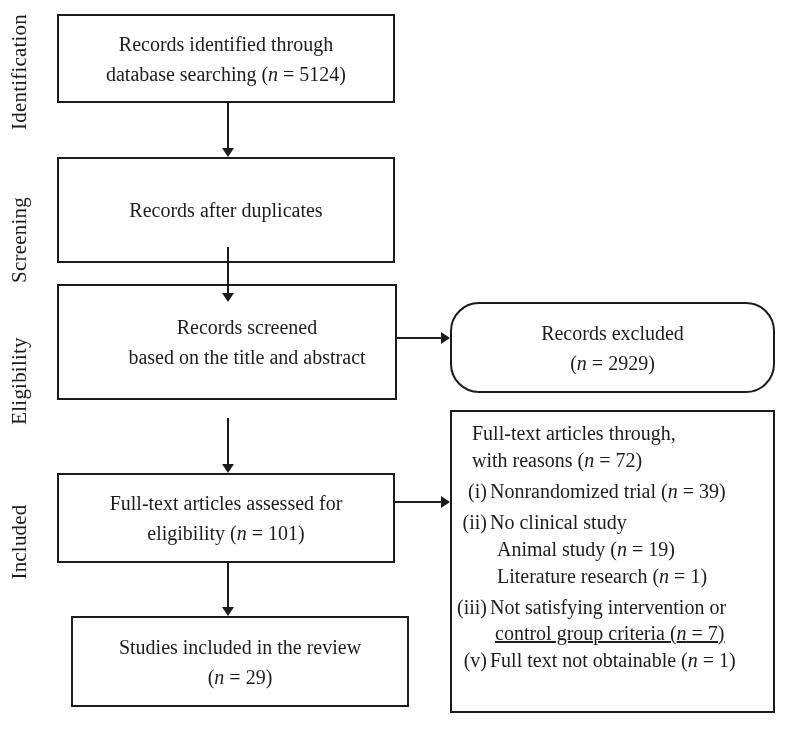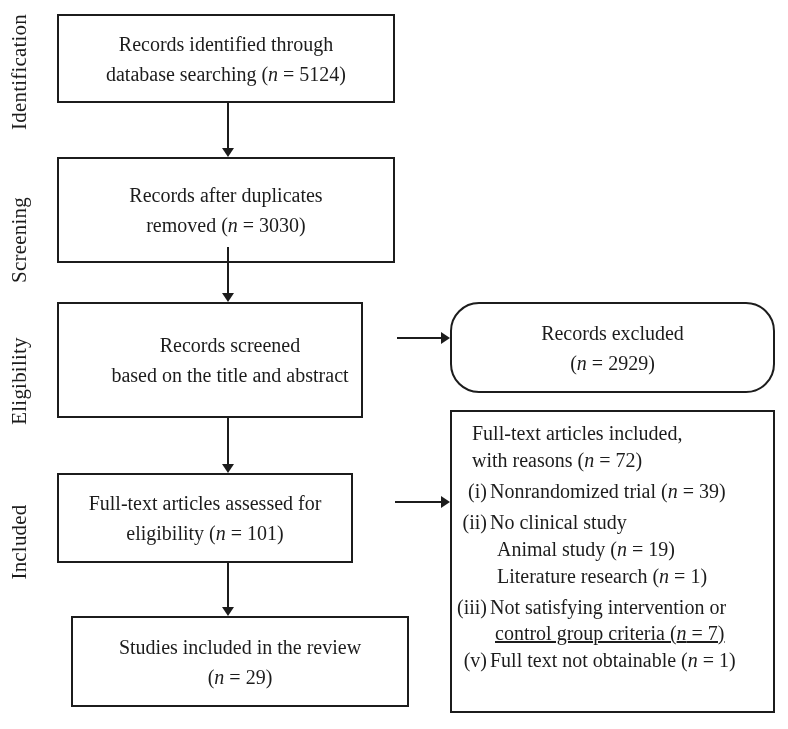--- a/index.html
+++ b/index.html
@@ -64,47 +64,46 @@
   <div class="stage" style="left:19px; top:381px;">Eligibility</div>
   <div class="stage" style="left:19px; top:542px;">Included</div>
 
   <div class="box" style="left:57px; top:14px; width:338px; height:89px;">
     <div class="bl">Records identified through</div>
     <div class="bl">database searching (<i>n</i> = 5124)</div>
   </div>
 
   <div class="box" style="left:57px; top:157px; width:338px; height:106px;">
     <div class="bl">Records after duplicates</div>
-    <div class="bl">removed (<i>n</i> = 3030)</div>
   </div>
 
-  <div class="box" style="left:57px; top:302px; width:306px; height:116px;padding-left:40px;">
+  <div class="box" style="left:57px; top:284px; width:340px; height:116px;padding-left:40px;">
     <div class="bl">Records screened</div>
     <div class="bl">based on the title and abstract</div>
   </div>
 
-  <div class="box" style="left:57px; top:473px; width:296px; height:90px;">
+  <div class="box" style="left:57px; top:473px; width:338px; height:90px;">
     <div class="bl">Full-text articles assessed for</div>
     <div class="bl">eligibility (<i>n</i> = 101)</div>
   </div>
 
   <div class="box" style="left:57px; top:616px; width:338px; height:91px;margin-left:14px;">
     <div class="bl">Studies included in the review</div>
     <div class="bl">(<i>n</i> = 29)</div>
   </div>
 
   <div class="box" style="left:450px; top:302px; width:325px; height:91px;border-radius:29px;">
     <div class="bl">Records excluded</div>
     <div class="bl">(<i>n</i> = 2929)</div>
   </div>
 
   <div class="reasons" style="left:450px; top:410px; width:325px; height:303px;">
     <div class="row head">
 
-      <span class="tx">Full-text articles included,</span>
+      <span class="tx">Full-text articles through,</span>
     </div>
     <div class="row head">
 
       <span class="tx">with reasons (<i>n</i> = 72)</span>
     </div>
     <div class="row gap">
       <span class="mk">(i)</span>
       <span class="tx">Nonrandomized trial (<i>n</i> = 39)</span>
     </div>
     <div class="row gap">

